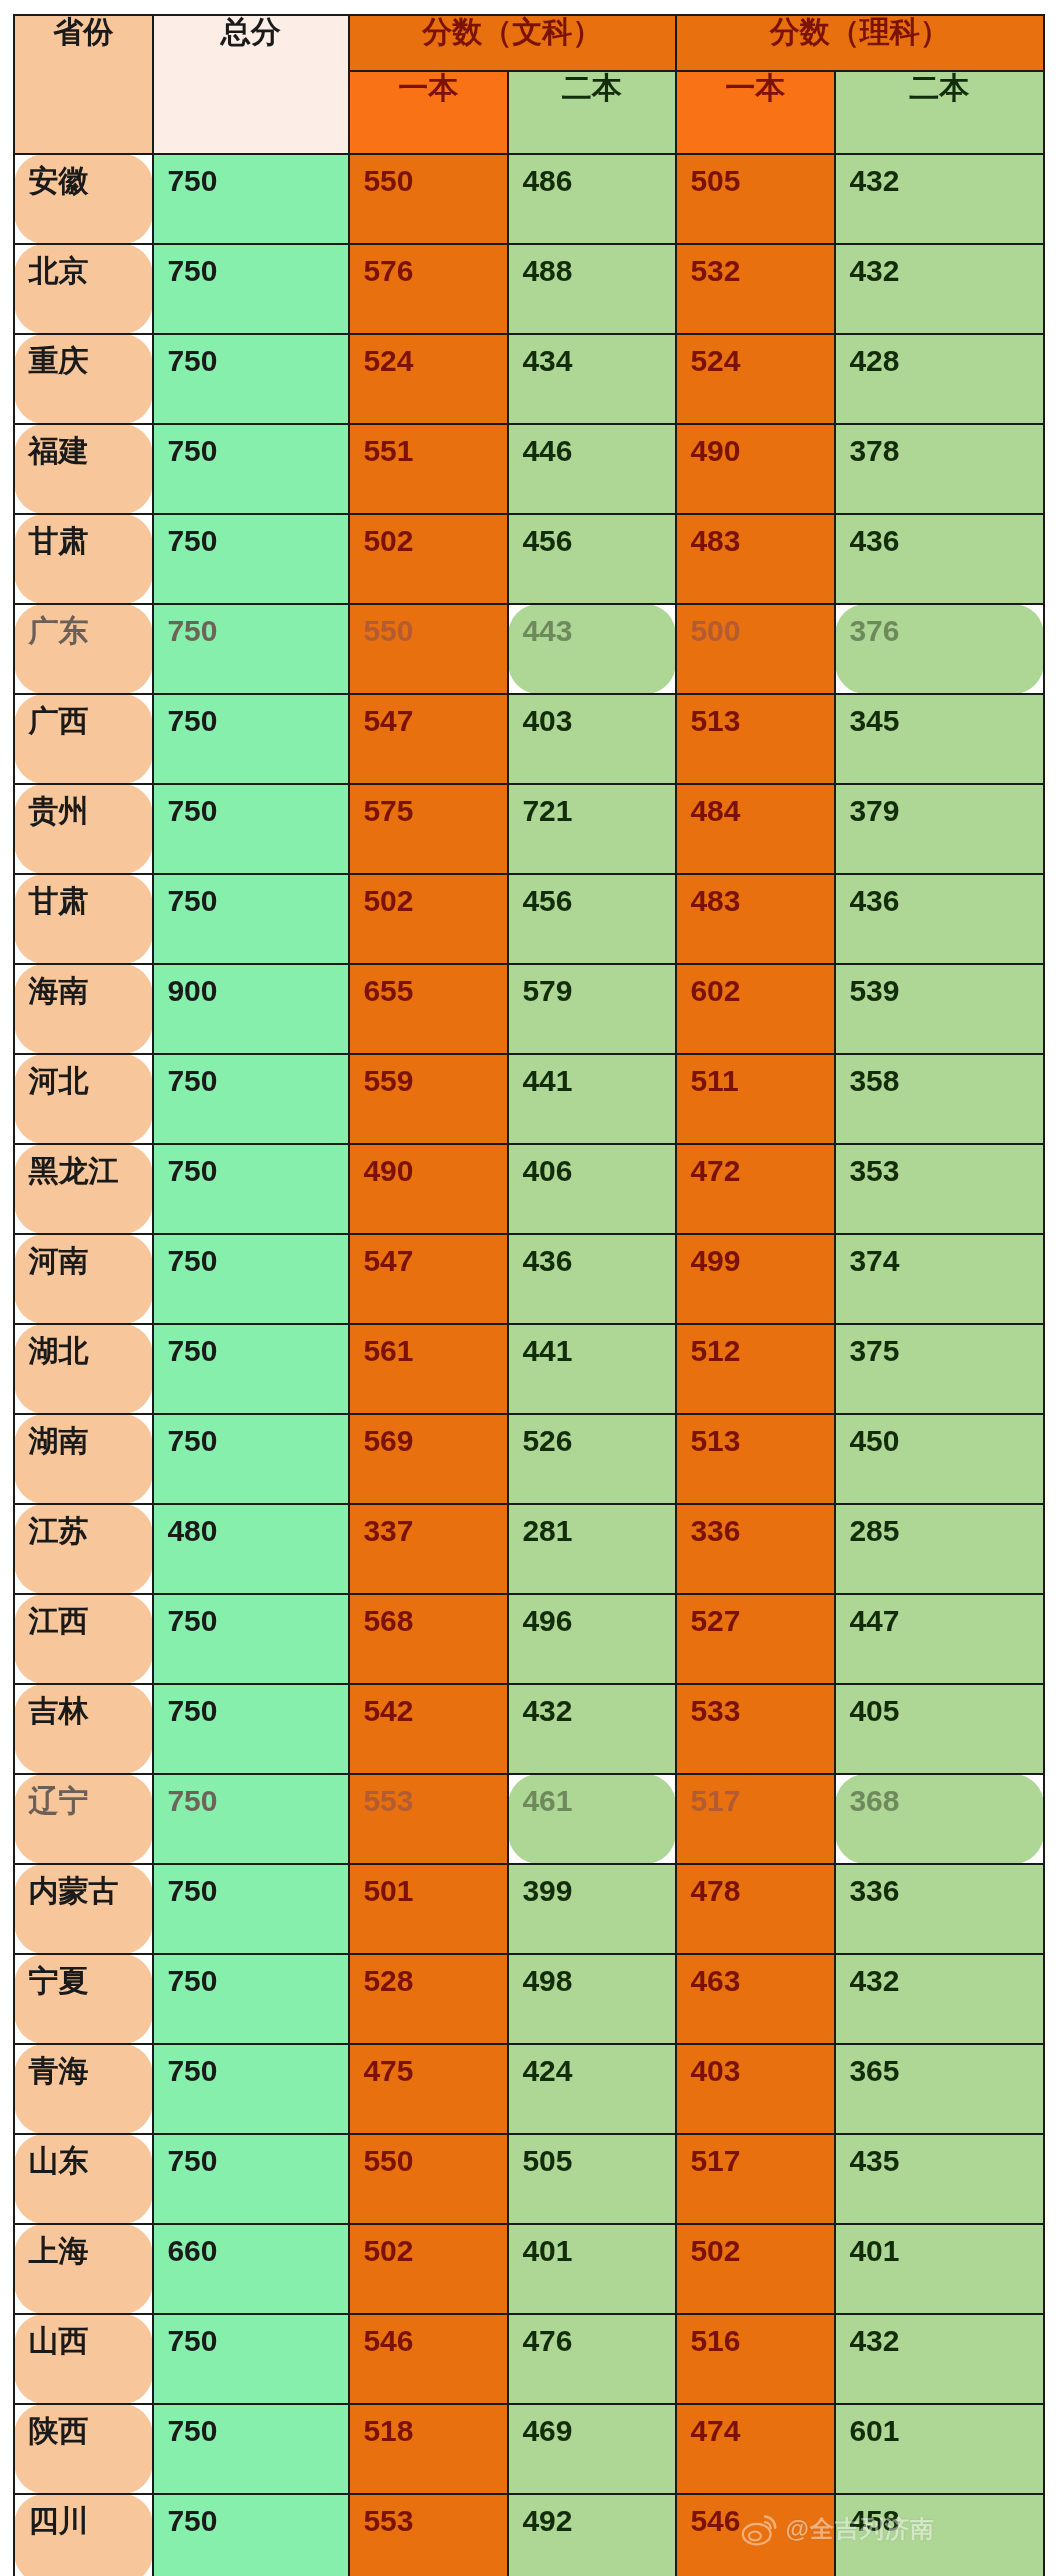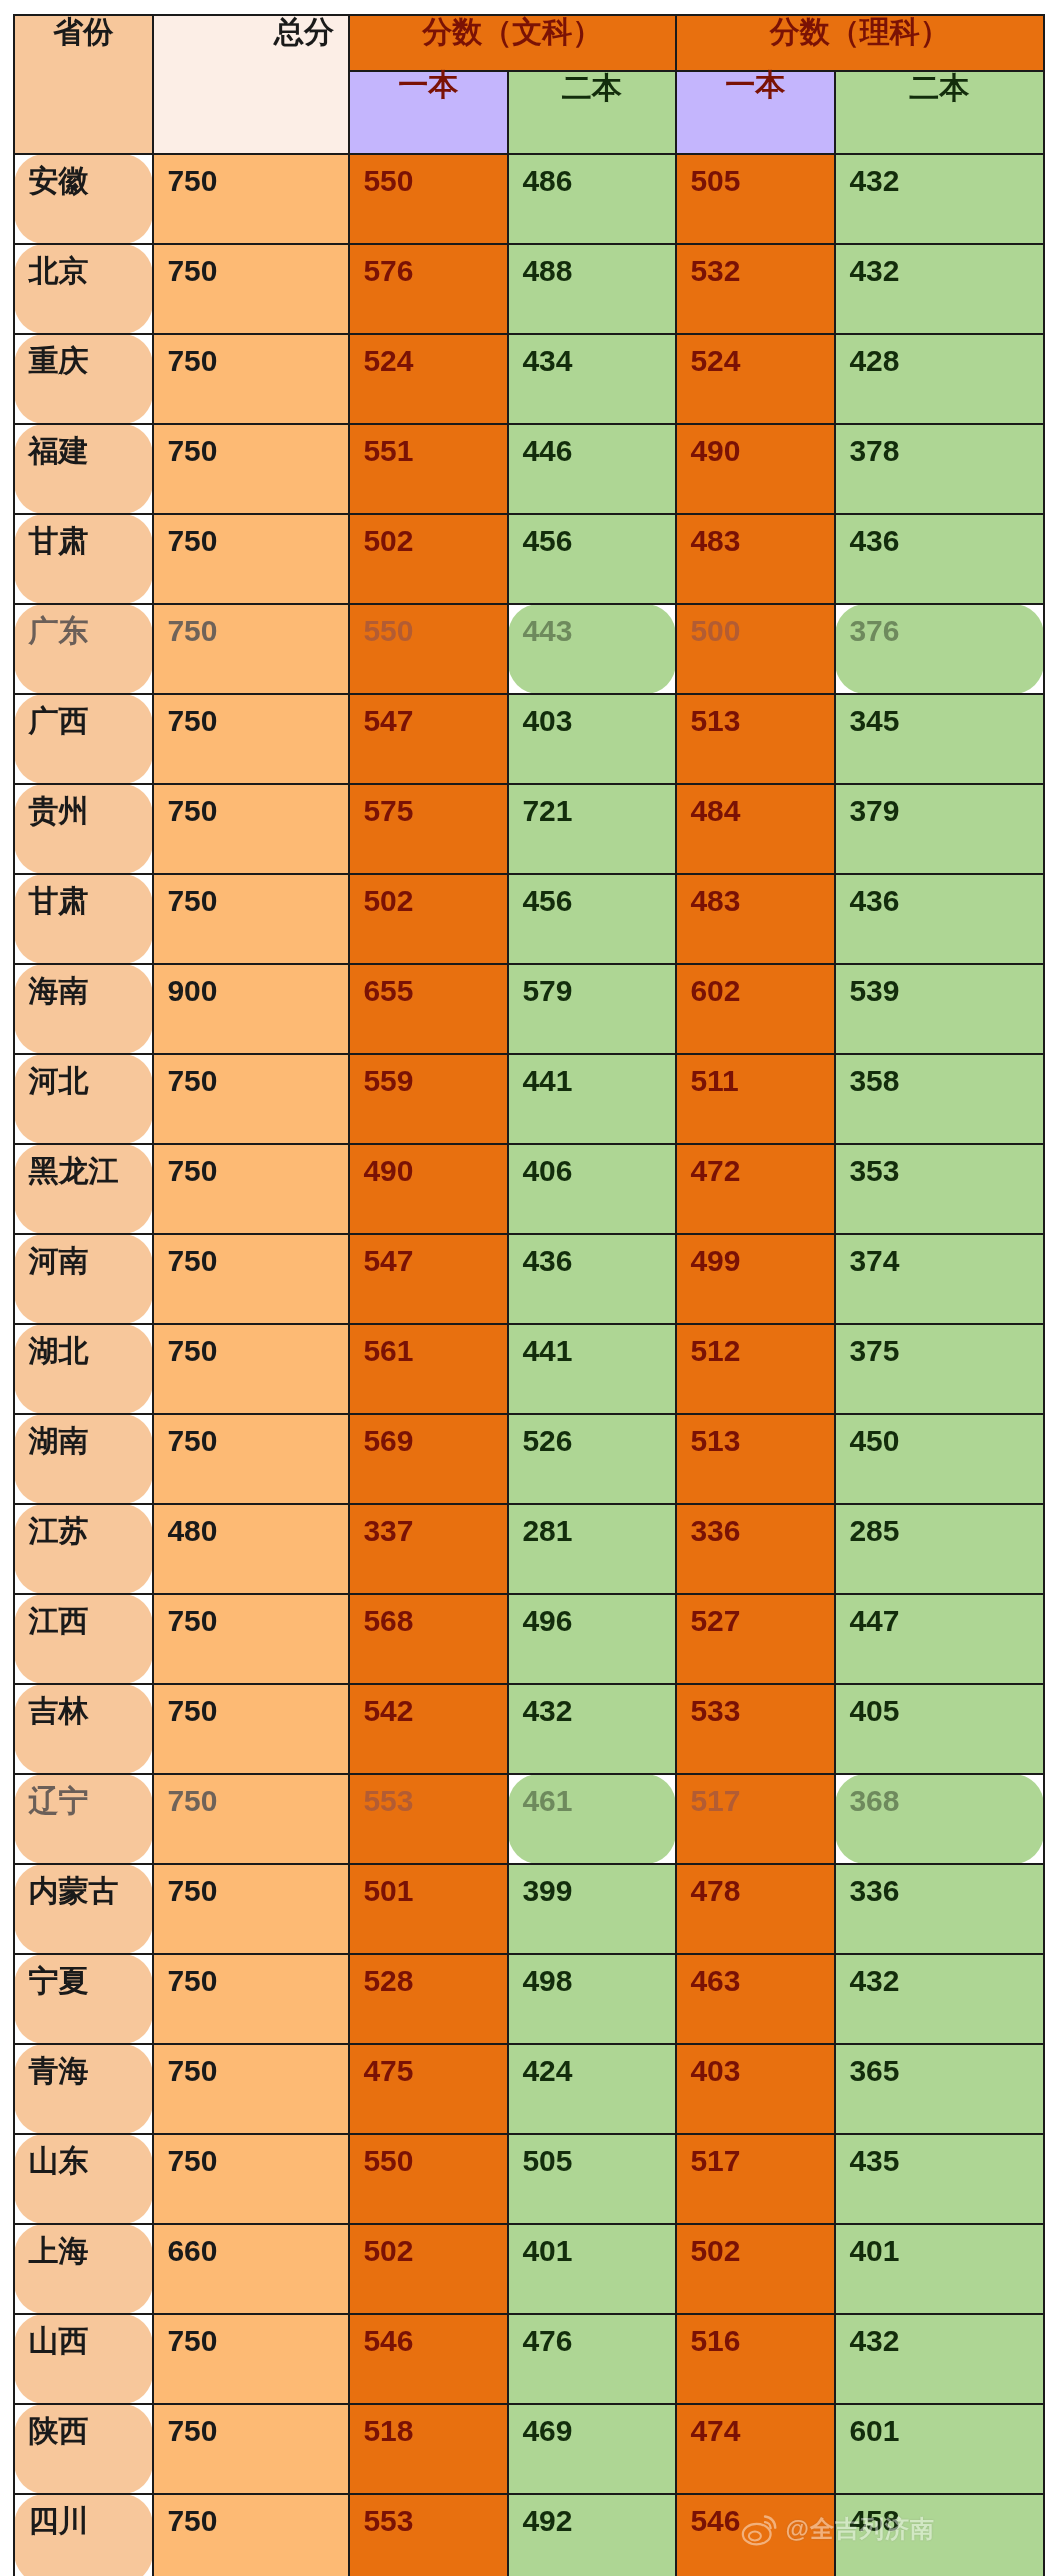--- a/index.html
+++ b/index.html
@@ -55,57 +55,55 @@
     background: #f7c79b;
     color: #1a1a1a;
     height: 139px;
     padding-top: 15.7px;
   }
   .h-total {
     background: #fceee6;
     color: #1a1a1a;
     height: 139px;
     padding-top: 15.7px;
-    text-align: right;
   }
   .h-group {
     background: #e8700f;
     color: #7a1205;
     height: 56px;
     padding-top: 9.8px;
     border-bottom-color: #7a1205;
     white-space: nowrap;
   }
   .h-sub-orange {
-    background: #c4b5fd;
+    background: #f97316;
     color: #7a1205;
     height: 83px;
     padding-top: 9.8px;
     border-top-color: #7a1205;
     border-bottom-color: #7a1205;
-    font-family: Liberation Mono, monospace;
   }
   .h-sub-green {
     background: #aed694;
     color: #132d0c;
     height: 83px;
     padding-top: 9.8px;
     border-top-color: #12380c;
     border-bottom-color: #12380c;
     text-align: center;
   }
 
   
   .cell-prov {
     background: #f7c79b;
     color: #1a1a1a;
     border-radius: 31px;
   }
   .cell-total {
-    background: #fdba74;
+    background: #86efac;
     color: #1a1a1a;
   }
   .cell-wk1, .cell-lk1 {
     background: #e8700f;
     color: #7a1205;
     border-top-color: #7a1205;
     border-bottom-color: #7a1205;
   }
   .cell-wk2, .cell-lk2 {
     background: #aed694;

